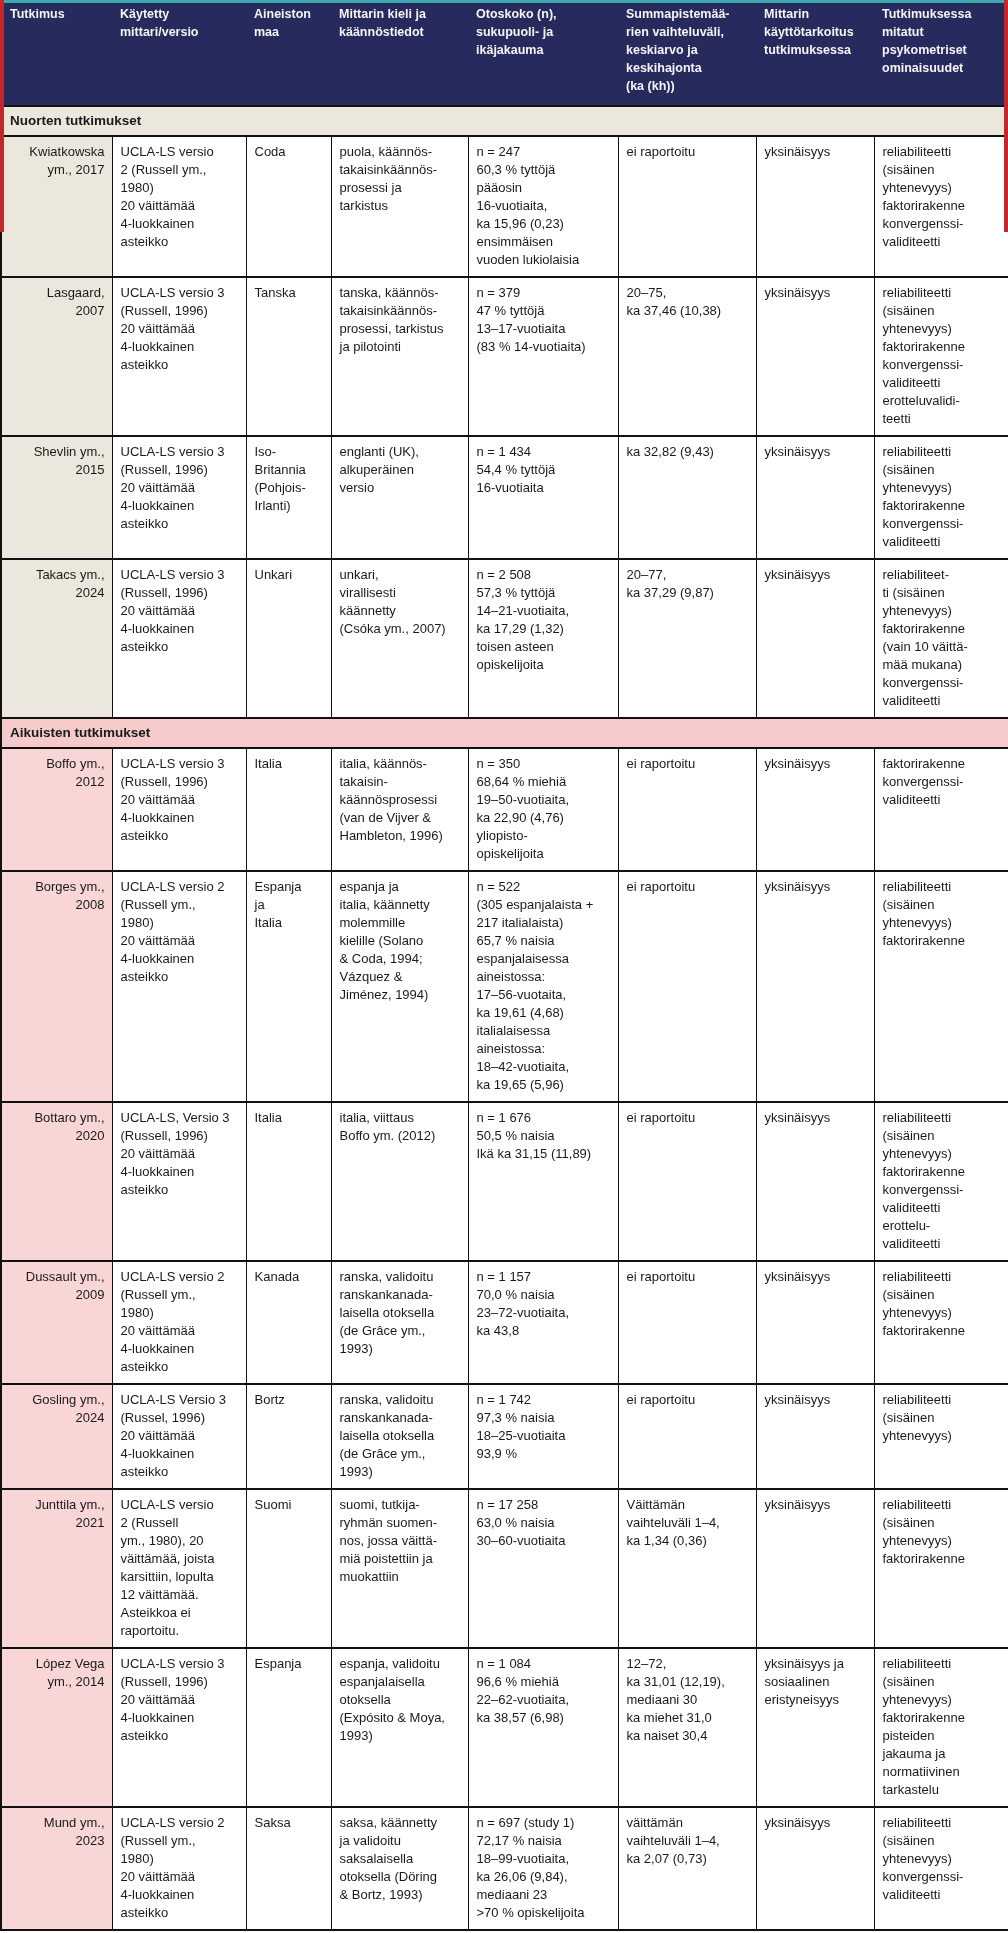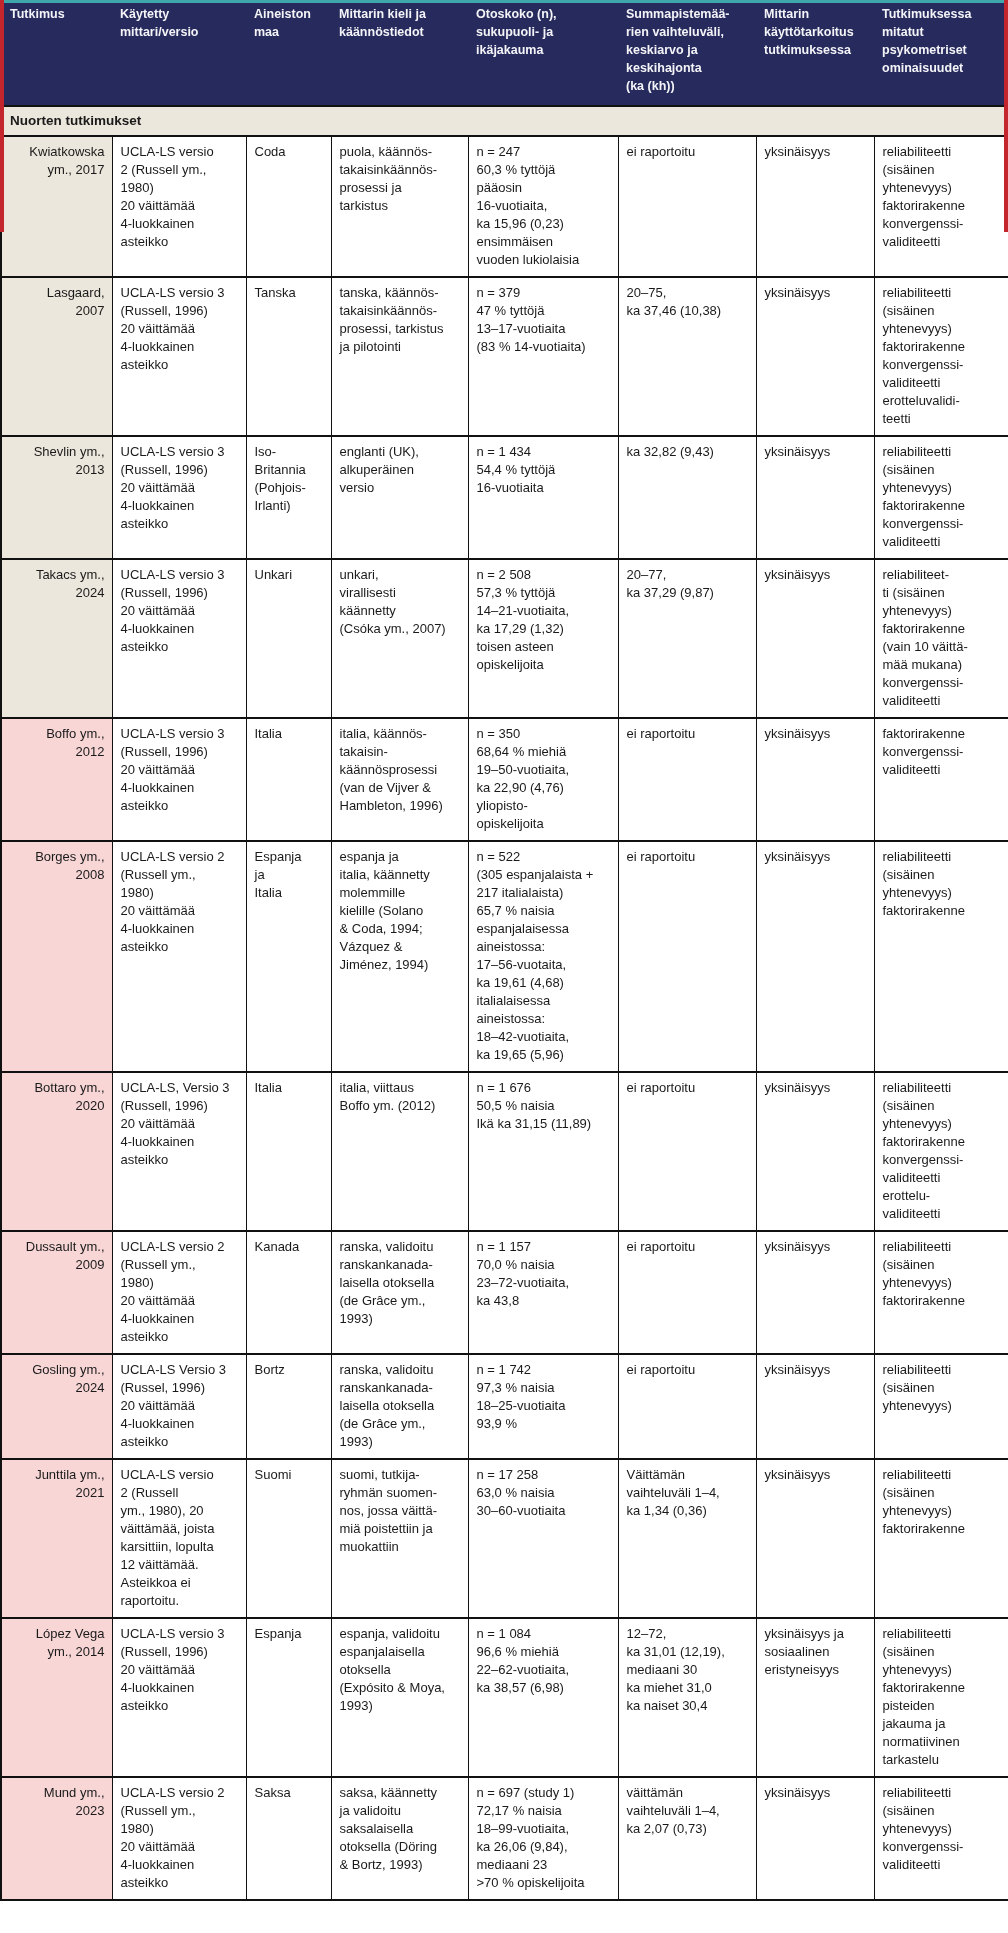--- a/index.html
+++ b/index.html
@@ -131,21 +131,21 @@
 yhtenevyys)
 faktorirakenne
 konvergenssi-
 validiteetti
 erotteluvalidi-
 teetti</td>
       </tr>
 
       <tr>
         <td class="study">Shevlin ym.,
-2013</td>
+2015</td>
         <td>UCLA-LS versio 3
 (Russell, 1996)
 20 väittämää
 4-luokkainen
 asteikko</td>
         <td>Iso-
 Britannia
 (Pohjois-
 Irlanti)</td>
         <td>englanti (UK),
@@ -189,20 +189,23 @@
         <td>reliabiliteet-
 ti (sisäinen
 yhtenevyys)
 faktorirakenne
 (vain 10 väittä-
 mää mukana)
 konvergenssi-
 validiteetti</td>
       </tr>
 
+      <tr>
+        <td class="section adult" colspan="8">Aikuisten tutkimukset</td>
+      </tr>
 
       <tr class="adult">
         <td class="study">Boffo ym.,
 2012</td>
         <td>UCLA-LS versio 3
 (Russell, 1996)
 20 väittämää
 4-luokkainen
 asteikko</td>
         <td>Italia</td>

